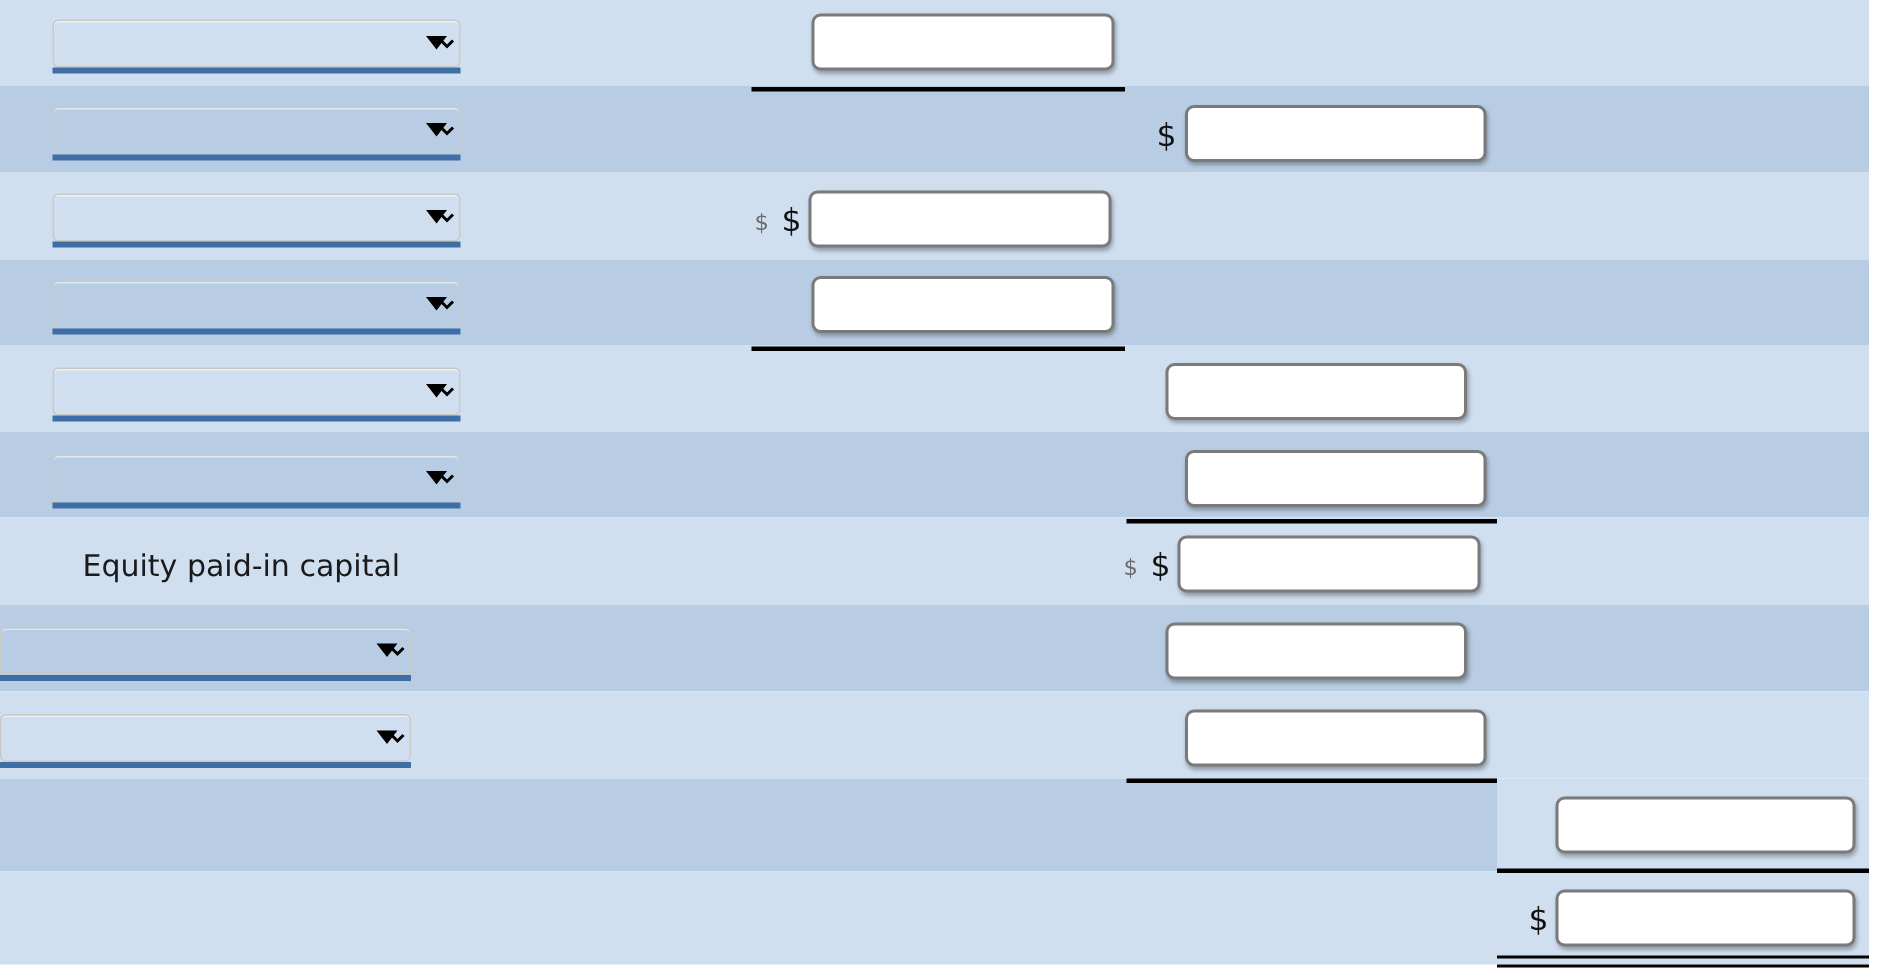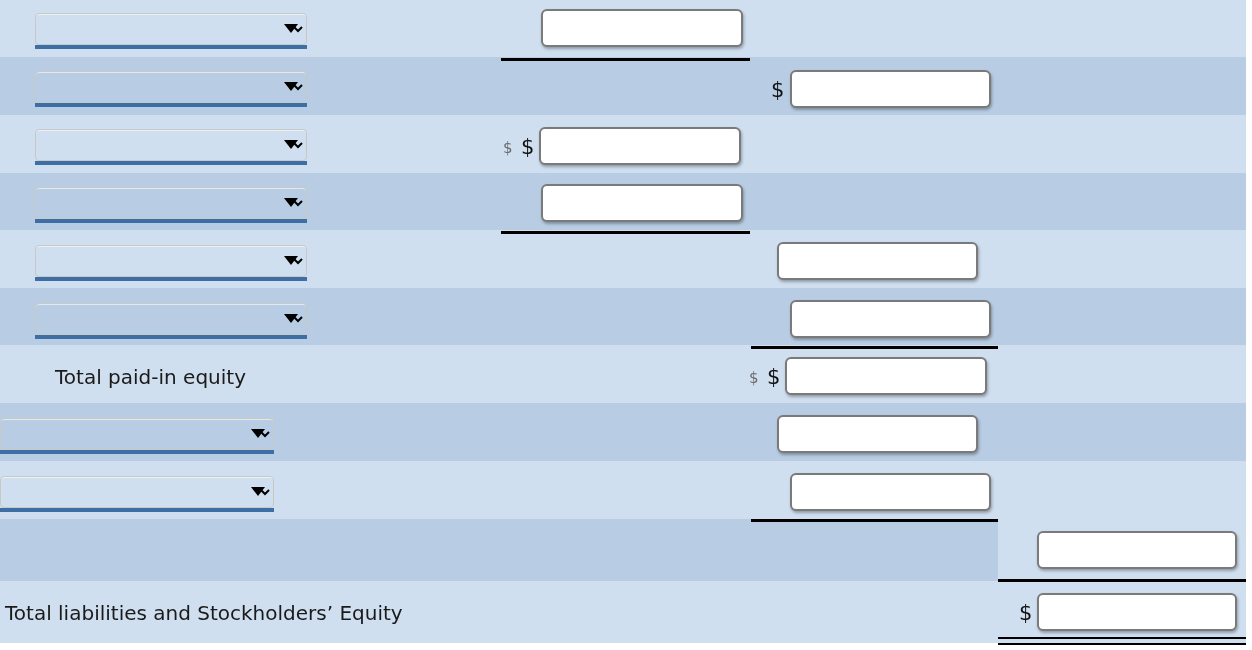--- a/index.html
+++ b/index.html
@@ -168,21 +168,21 @@
   <input class="tin" type="text" style="left: 777px; top: 242px; width: 201px;" value="">
 
   <select class="dd" style="left:35px;top:303px;width:272px;"></select>
   <span style="position:absolute;left:35px;top:303px;width:272px;height:32px;pointer-events:none;">
     <span style="position:absolute;right:9px;top:11px;width:0;height:0;border-left:7px solid transparent;border-right:7px solid transparent;border-top:9px solid #000;"></span>
   </span>
   <div class="dd-underline" style="left:35px;top:335px;width:272px;"></div>
   <input class="tin" type="text" style="left: 790px; top: 300px; width: 201px;" value="">
   <div class="rule" style="left:751px;top:346px;width:247px;"></div>
 
-  <span class="lbl" style="left:55px;top:367px;">Total paid-in equity</span>
+  <span class="lbl" style="left:55px;top:367px;">Equity paid-in capital</span>
   <span class="cur ghost" style="left:749px;top:371px;">$</span>
   <span class="cur" style="left:767px;top:367px;">$</span>
   <input class="tin" type="text" style="left: 785px; top: 357px; width: 202px;" value="">
 
   <select class="dd" style="left:0px;top:418px;width:274px;"></select>
   <span style="position:absolute;left:0px;top:418px;width:274px;height:32px;pointer-events:none;">
     <span style="position:absolute;right:9px;top:11px;width:0;height:0;border-left:7px solid transparent;border-right:7px solid transparent;border-top:9px solid #000;"></span>
   </span>
   <div class="dd-underline" style="left:0px;top:450px;width:274px;"></div>
   <input class="tin" type="text" style="left: 777px; top: 415px; width: 201px;" value="">
@@ -191,19 +191,18 @@
   <span style="position:absolute;left:0px;top:476px;width:274px;height:32px;pointer-events:none;">
     <span style="position:absolute;right:9px;top:11px;width:0;height:0;border-left:7px solid transparent;border-right:7px solid transparent;border-top:9px solid #000;"></span>
   </span>
   <div class="dd-underline" style="left:0px;top:508px;width:274px;"></div>
   <input class="tin" type="text" style="left: 790px; top: 473px; width: 201px;" value="">
   <div class="rule" style="left:751px;top:519px;width:247px;"></div>
 
   <input class="tin" type="text" style="left: 1037px; top: 531px; width: 200px;" value="">
   <div class="rule" style="left:998px;top:579px;width:248px;"></div>
 
-  <span class="lbl" style="left:5px;top:603px;">Total liabilities and Stockholders’ Equity</span>
   <span class="cur" style="left:1019px;top:603px;">$</span>
   <input class="tin" type="text" style="left: 1037px; top: 593px; width: 200px;" value="">
   <div class="rule thin" style="left:998px;top:637px;width:248px;"></div>
   <div class="rule thin" style="left:998px;top:643px;width:248px;"></div>
 
 </div>
 
 </body></html>

